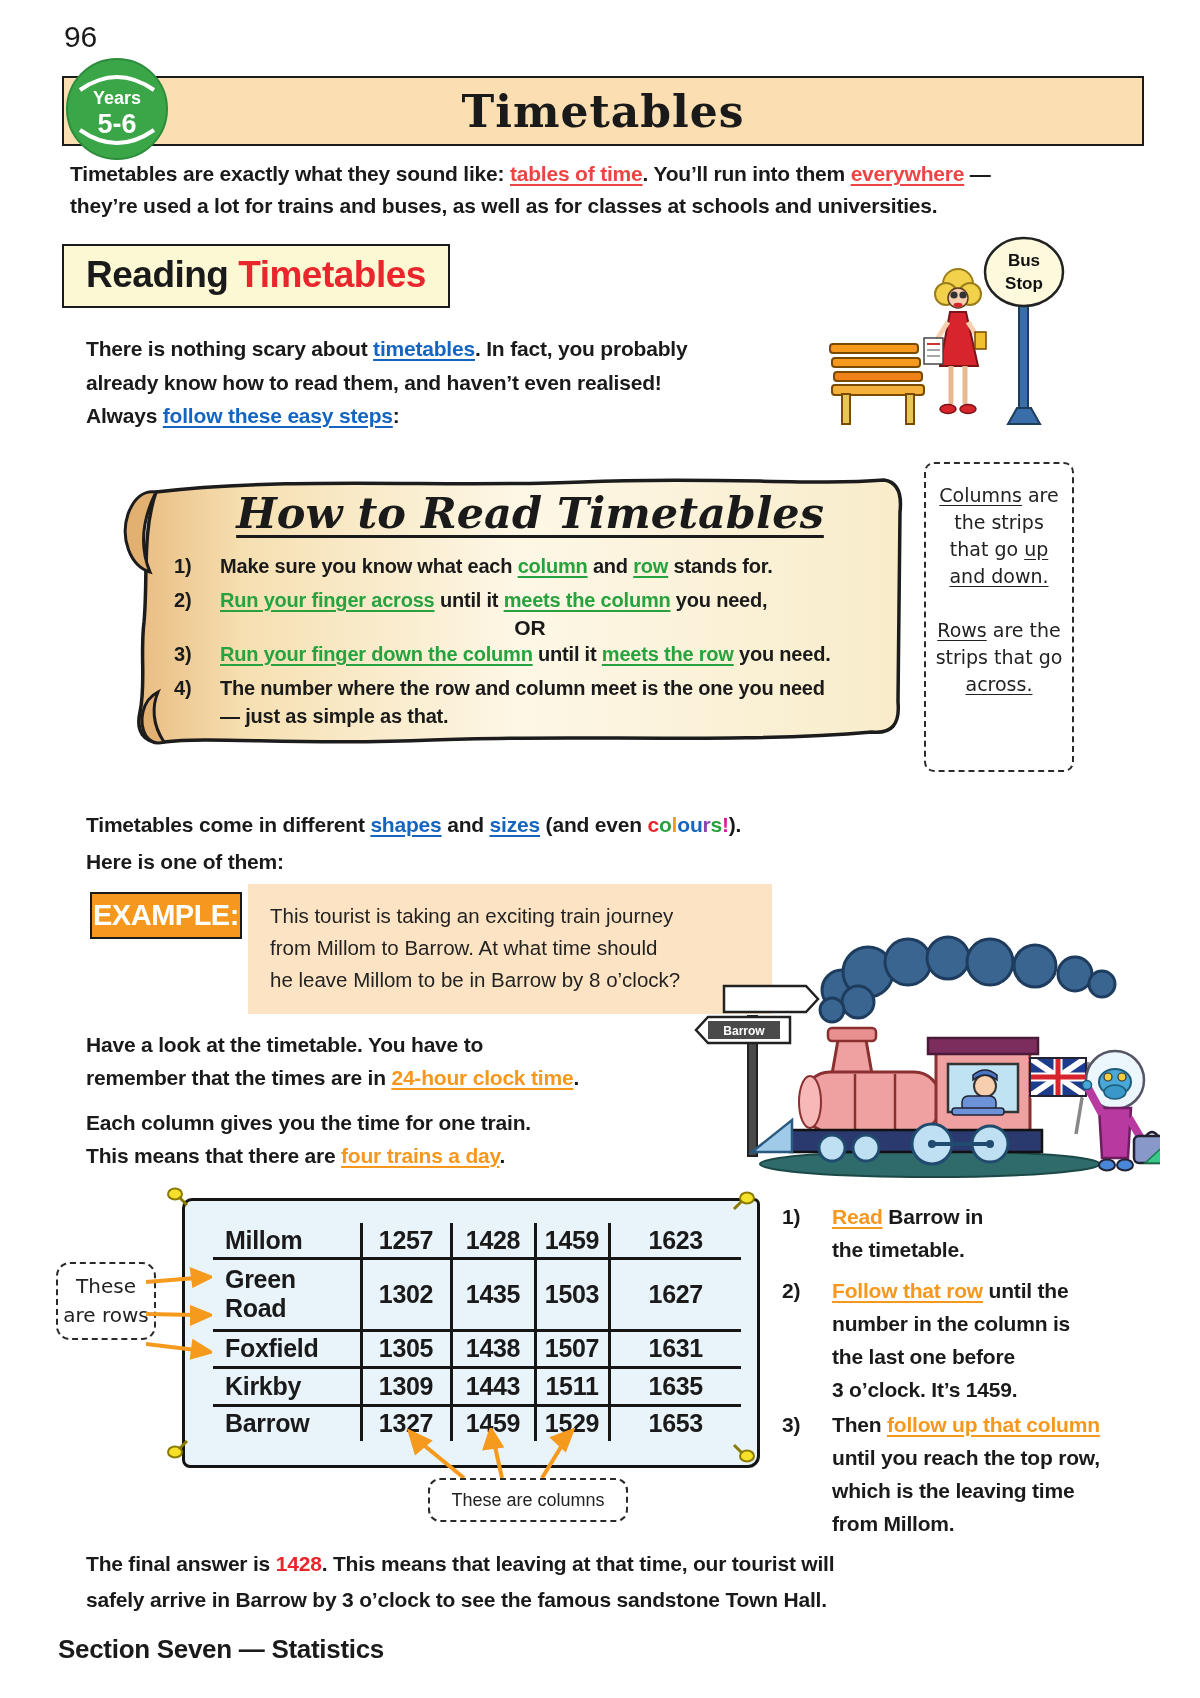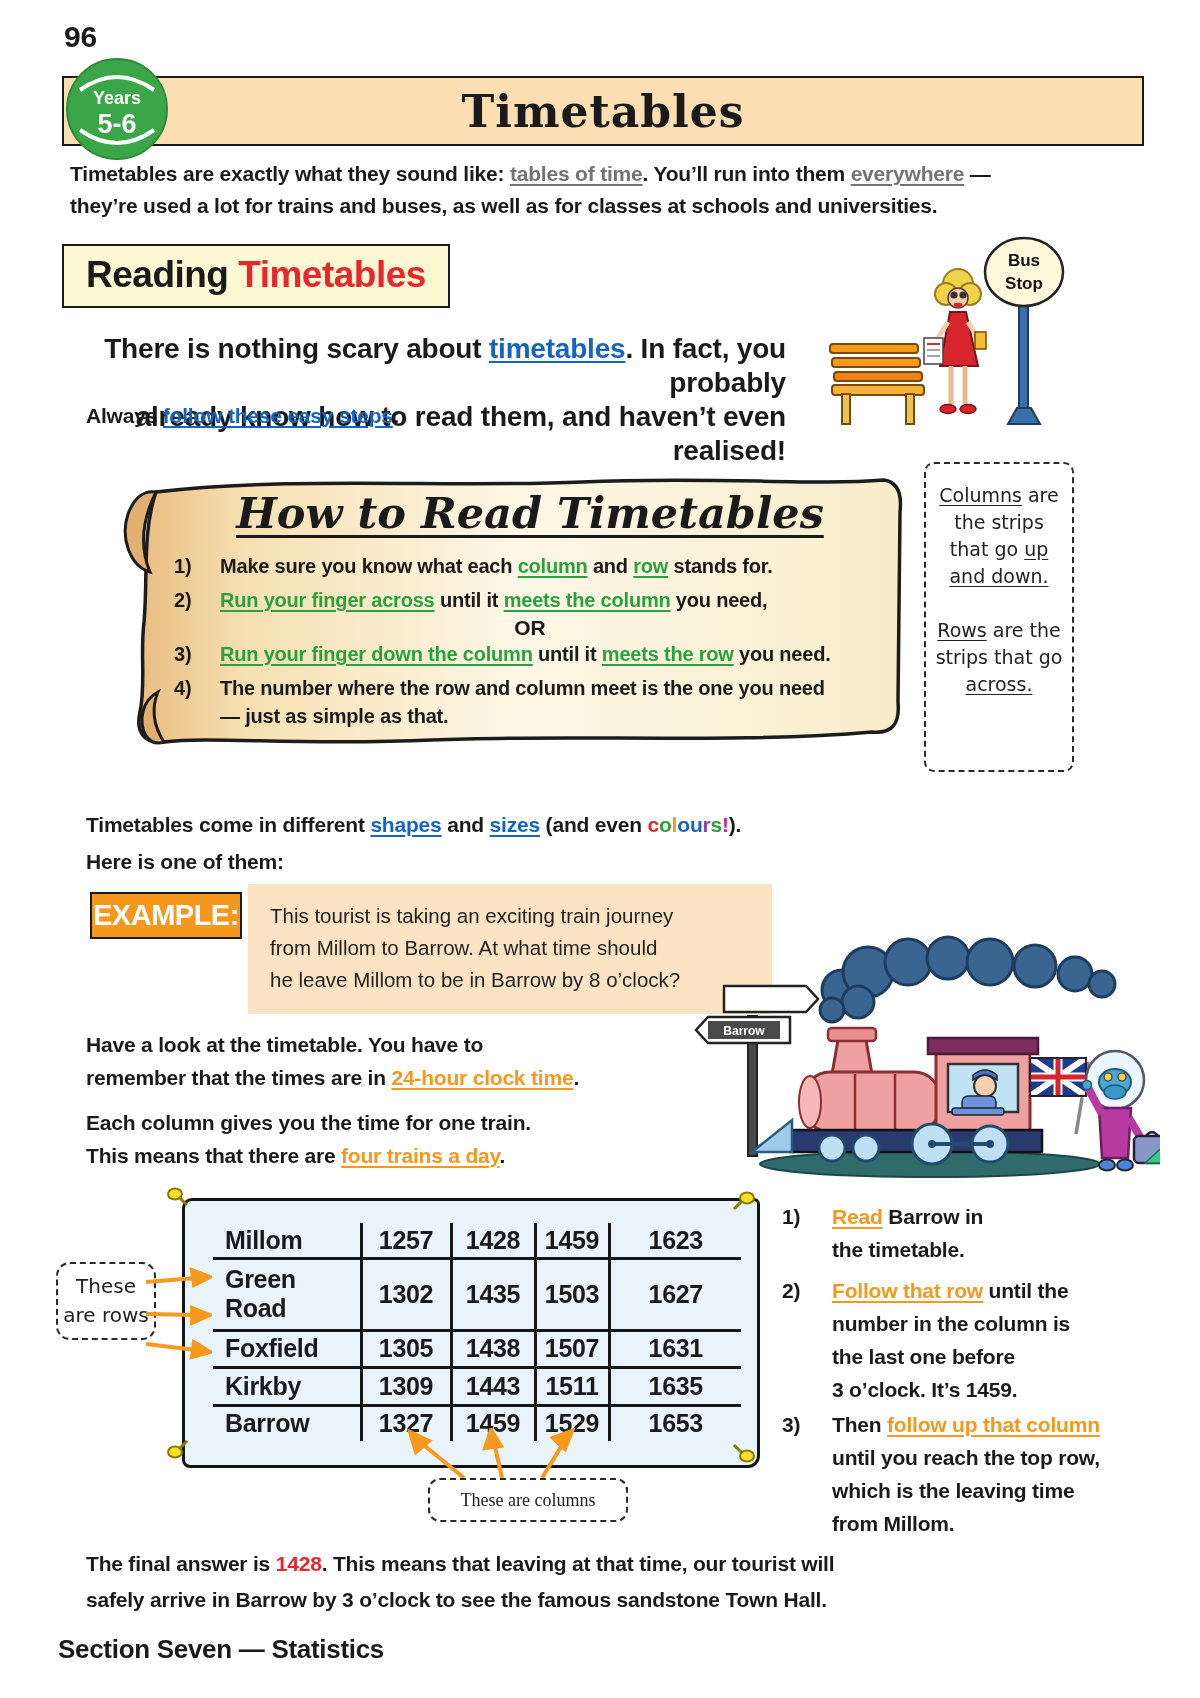--- a/index.html
+++ b/index.html
@@ -1,34 +1,34 @@
 <!DOCTYPE html>
 <html><head>
 <meta charset="utf-8">
 <style>
   html,body{margin:0;padding:0;background:#d8d8d8;}
   .page{position:relative;width:1200px;height:1698px;background:#ffffff;overflow:hidden;
         font-family:"Liberation Sans",sans-serif;color:#1a1a1a;}
   .abs{position:absolute;}
   .hand{font-weight:bold;letter-spacing:-0.2px;}
   .lk{text-decoration:underline;text-decoration-thickness:2px;text-underline-offset:3px;}
-  .pink{color:#737373}.blue{color:#1565c0}.green{color:#27a23e}
+  .pink{color:#ef4444}.blue{color:#1565c0}.green{color:#27a23e}
   .orange{color:#f5981d}.redtxt{color:#e8262c}
 
-  .pagenum{left:64px;top:20px;font-size:30px;font-weight:bold;}
+  .pagenum{left:64px;top:20px;font-size:30px;font-weight:normal;}
   .banner{left:62px;top:76px;width:1078px;height:66px;background:#fbdfb2;
           border:2.5px solid #1a1a1a;display:flex;align-items:center;justify-content:center;}
   .banner-title{font-family:"DejaVu Serif",serif;font-weight:bold;font-size:44px;letter-spacing:1px;}
   .badge{left:64px;top:56px;}
 
   .intro{left:70px;top:158px;width:1010px;font-size:21px;line-height:32px;}
   .reading-box{left:62px;top:244px;background:#fcf8d4;border:2.5px solid #1a1a1a;
                padding:8px 22px 10px;font-size:37px;font-weight:bold;letter-spacing:-0.5px;}
   .reading-red{color:#e8262c;}
-  .para1{left:86px;top:332px;width:700px;font-size:28px;line-height:34px;text-align:right;}
+  .para1{left:86px;top:332px;width:700px;font-size:21px;line-height:34px;}
   .always{left:86px;top:404px;font-size:21px;}
 
   .bus-svg{left:820px;top:232px;}
   .scroll-wrap{left:112px;top:462px;width:800px;height:300px;}
   .scroll-text{position:absolute;left:62px;right:26px;top:26px;}
   .scroll-title{text-align:center;font-family:"DejaVu Serif",serif;font-style:italic;font-weight:bold;
                 font-size:43px;text-decoration:underline;text-decoration-thickness:2.5px;text-underline-offset:7px;}
   .srow{display:flex;margin-top:6px;font-size:20px;line-height:28px;font-weight:bold;letter-spacing:-0.2px;}
   .snum{width:46px;flex:none;}
   .sor{text-align:center;font-size:21px;font-weight:bold;margin-top:2px;}
@@ -55,21 +55,21 @@
   .tt td.stn{text-align:left;padding-left:12px;}
   .tt tr:first-child td{border-top:none}
   .tt tr:last-child td{border-bottom:none}
   .tt td:first-child{border-left:none}
   .tt td:last-child{border-right:none}
 
   .pin{width:24px;height:24px;}
   .rows-bubble{left:56px;top:1262px;width:92px;border:2.5px dashed #2a2a2a;border-radius:14px;background:#fff;
                text-align:center;font-family:"DejaVu Sans",sans-serif;font-size:20px;line-height:29px;padding:8px 2px;color:#222;}
   .cols-bubble{left:428px;top:1478px;width:196px;height:40px;border:2.5px dashed #2a2a2a;border-radius:12px;background:#fff;
-               text-align:center;font-family:Liberation Serif, serif;font-size:18px;line-height:40px;color:#222;}
+               text-align:center;font-family:Liberation Sans, sans-serif;font-size:18px;line-height:40px;color:#222;}
 
   .steps-right{left:782px;top:1200px;width:372px;}
   .rstep{position:absolute;display:flex;font-size:21px;line-height:33px;font-weight:bold;letter-spacing:-0.2px;}
   .rnum{width:50px;flex:none;}
   .final{left:86px;top:1546px;width:1020px;font-size:21px;line-height:36px;}
   .footer{left:58px;top:1634px;font-size:26px;font-weight:bold;letter-spacing:-0.3px;}
 </style>
 </head>
 <body>
 

